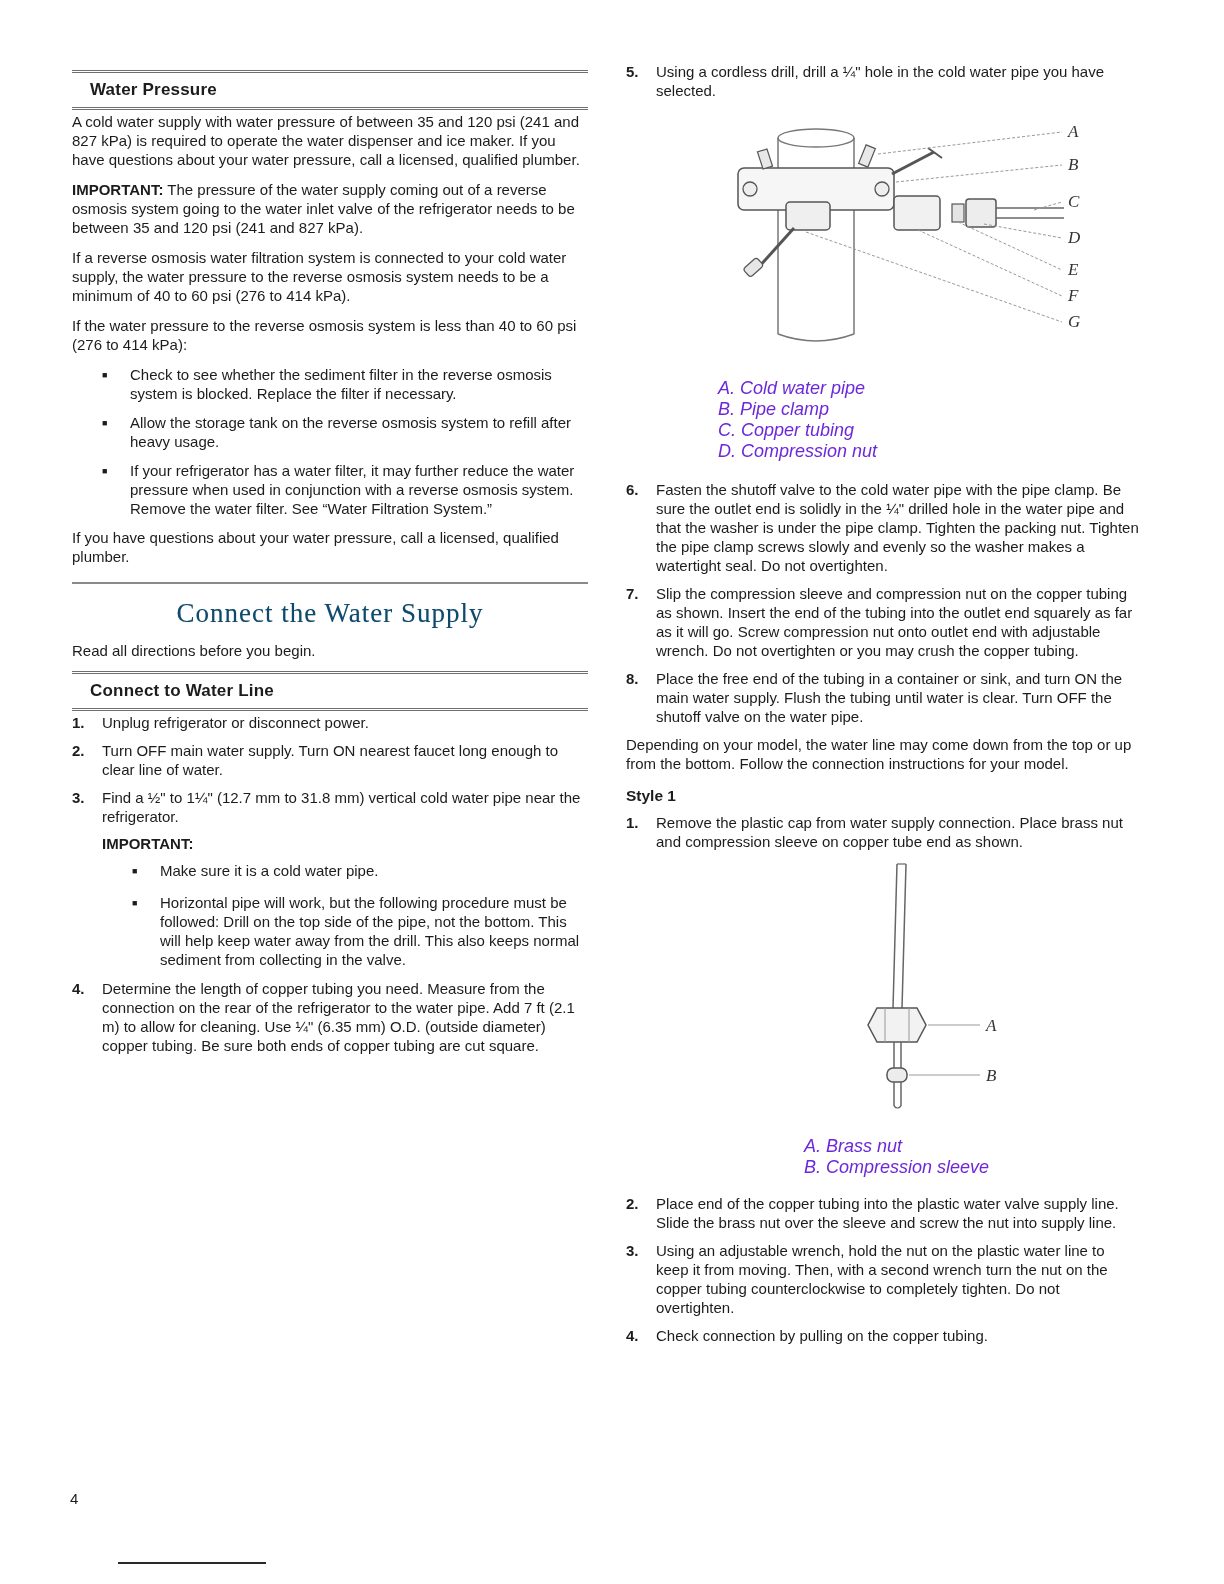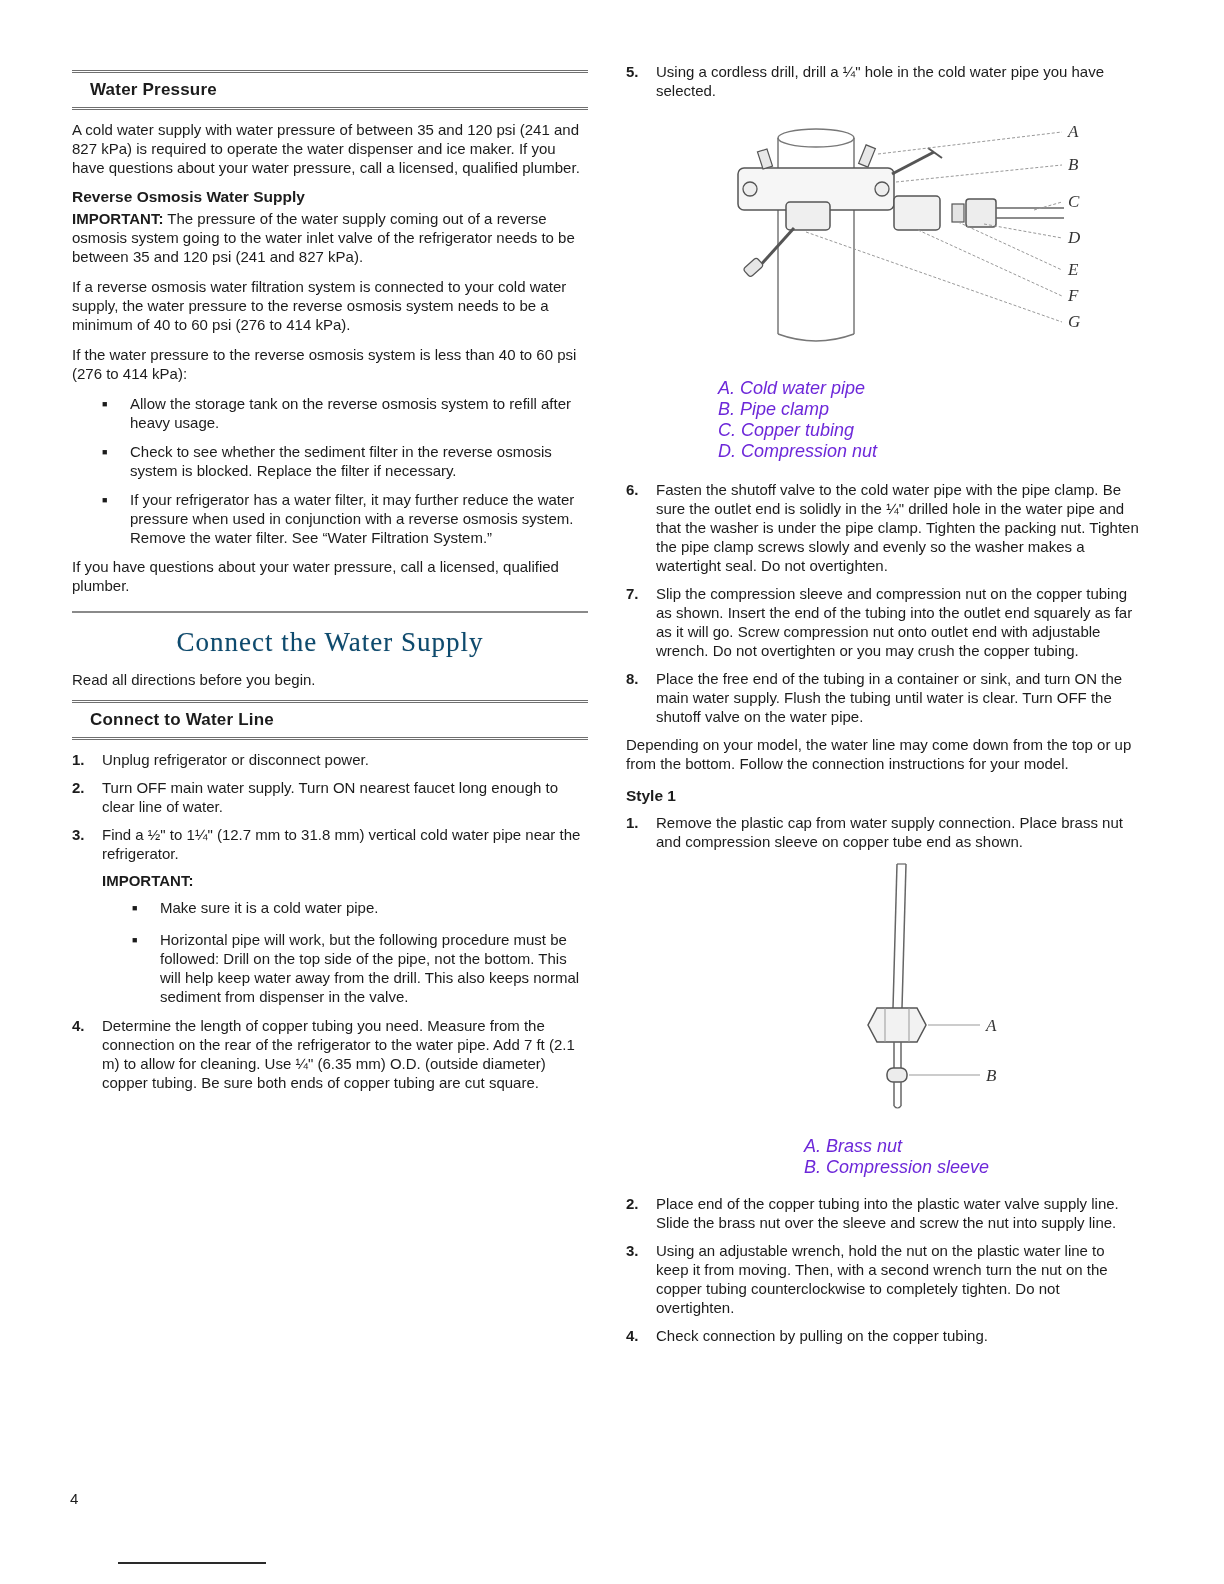--- a/index.html
+++ b/index.html
@@ -11,21 +11,21 @@
   }
   .col { position:absolute; top:0; }
   .col-left  { left:72px;  top:70px; width:516px; }
   .col-right { left:626px; top:62px; width:514px; }
 
   p { font-size:15px; line-height:19px; margin-bottom:11px; }
   .imp-label { font-weight:bold; }
 
   .sect-head {
     border-top:3px double #6f6f6f; border-bottom:3px double #6f6f6f;
-    padding:7px 0 7px 18px; margin-bottom:10px;
+    padding:7px 0 7px 18px; margin-bottom:2px;
   }
   .sect-head h2 { font-size:17px; font-weight:bold; letter-spacing:.2px; }
 
   h3.subhead { font-size:15.5px; font-weight:bold; margin:4px 0 3px; }
 
   .nlist { margin:0 0 2px 0; }
   .n-item { display:flex; font-size:15px; line-height:19px; margin-bottom:9px; }
   .n-item .num  { flex:0 0 30px; font-weight:bold; }
   .n-item .body { flex:1; }
 
@@ -70,35 +70,34 @@
 <div class="page">
 
   <div class="col col-left">
 
     <div class="sect-head">
       <h2>Water Pressure</h2>
     </div>
 
     <p>A cold water supply with water pressure of between 35 and 120 psi (241 and 827 kPa) is required to operate the water dispenser and ice maker. If you have questions about your water pressure, call a licensed, qualified plumber.</p>
 
-    <h3 class="subhead">Reverse Osmosis Water Supply</h3>
 
     <p><span class="imp-label">IMPORTANT:</span><span> The pressure of the water supply coming out of a reverse osmosis system going to the water inlet valve of the refrigerator needs to be between 35 and 120 psi (241 and 827 kPa).</span></p>
 
     <p>If a reverse osmosis water filtration system is connected to your cold water supply, the water pressure to the reverse osmosis system needs to be a minimum of 40 to 60 psi (276 to 414 kPa).</p>
     <p>If the water pressure to the reverse osmosis system is less than 40 to 60 psi (276 to 414 kPa):</p>
 
     <div class="blist">
       <div class="b-item">
         <span class="sq"></span>
-        <span class="body">Allow the storage tank on the reverse osmosis system to refill after heavy usage.</span>
+        <span class="body">Check to see whether the sediment filter in the reverse osmosis system is blocked. Replace the filter if necessary.</span>
       </div>
       <div class="b-item">
         <span class="sq"></span>
-        <span class="body">Check to see whether the sediment filter in the reverse osmosis system is blocked. Replace the filter if necessary.</span>
+        <span class="body">Allow the storage tank on the reverse osmosis system to refill after heavy usage.</span>
       </div>
       <div class="b-item">
         <span class="sq"></span>
         <span class="body">If your refrigerator has a water filter, it may further reduce the water pressure when used in conjunction with a reverse osmosis system. Remove the water filter. See “Water Filtration System.”</span>
       </div>
     </div>
 
     <p>If you have questions about your water pressure, call a licensed, qualified plumber.</p>
 
     <div class="thin-rule"></div>
@@ -128,21 +127,21 @@
 
       <div class="nested">
         <div class="imp-line">IMPORTANT:</div>
         <div class="blist">
           <div class="b-item">
             <span class="sq"></span>
             <span class="body">Make sure it is a cold water pipe.</span>
           </div>
           <div class="b-item">
             <span class="sq"></span>
-            <span class="body">Horizontal pipe will work, but the following procedure must be followed: Drill on the top side of the pipe, not the bottom. This will help keep water away from the drill. This also keeps normal sediment from dispenser in the valve.</span>
+            <span class="body">Horizontal pipe will work, but the following procedure must be followed: Drill on the top side of the pipe, not the bottom. This will help keep water away from the drill. This also keeps normal sediment from collecting in the valve.</span>
           </div>
         </div>
       </div>
 
       <div class="n-item">
         <span class="num">4.</span>
         <span class="body">Determine the length of copper tubing you need. Measure from the connection on the rear of the refrigerator to the water pipe. Add 7 ft (2.1 m) to allow for cleaning. Use ¼" (6.35 mm) O.D. (outside diameter) copper tubing. Be sure both ends of copper tubing are cut square.</span>
       </div>
     </div>
 

